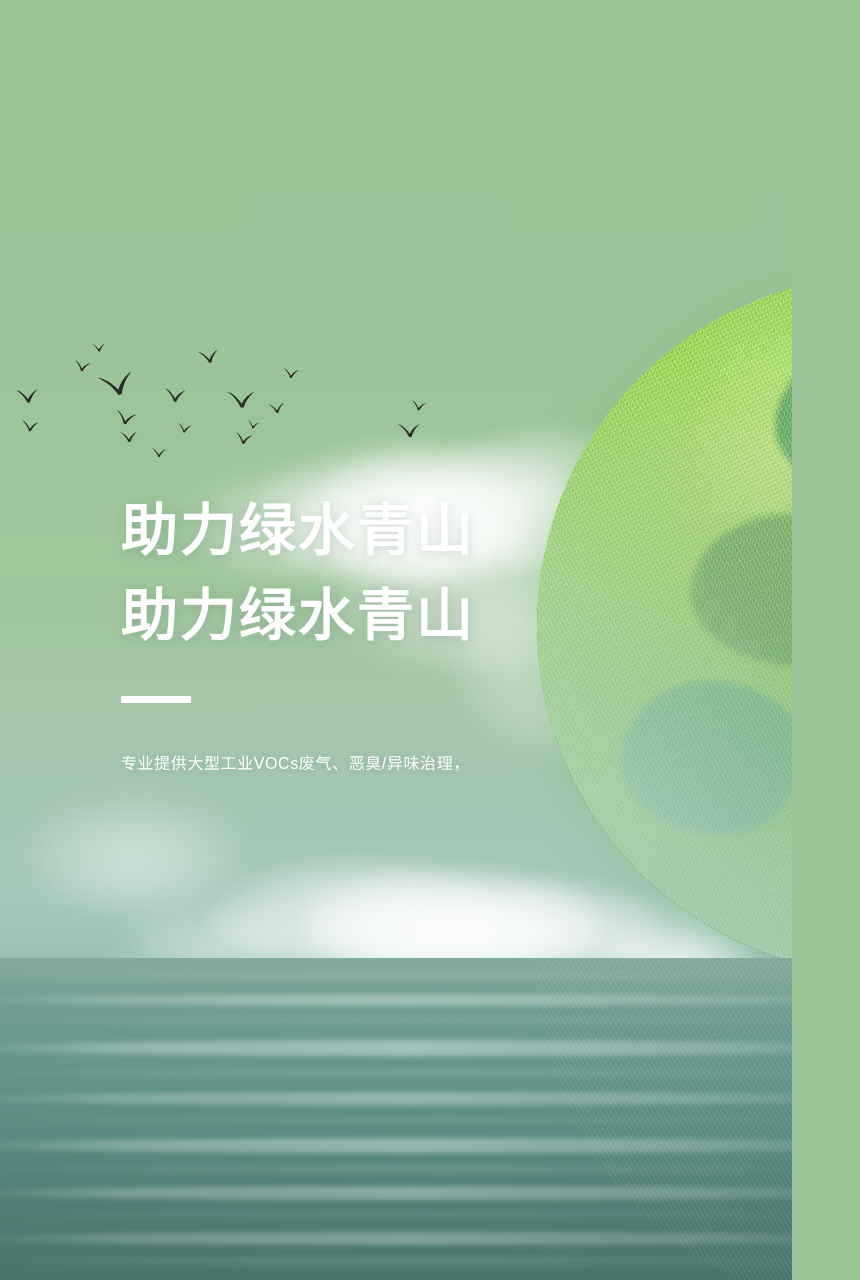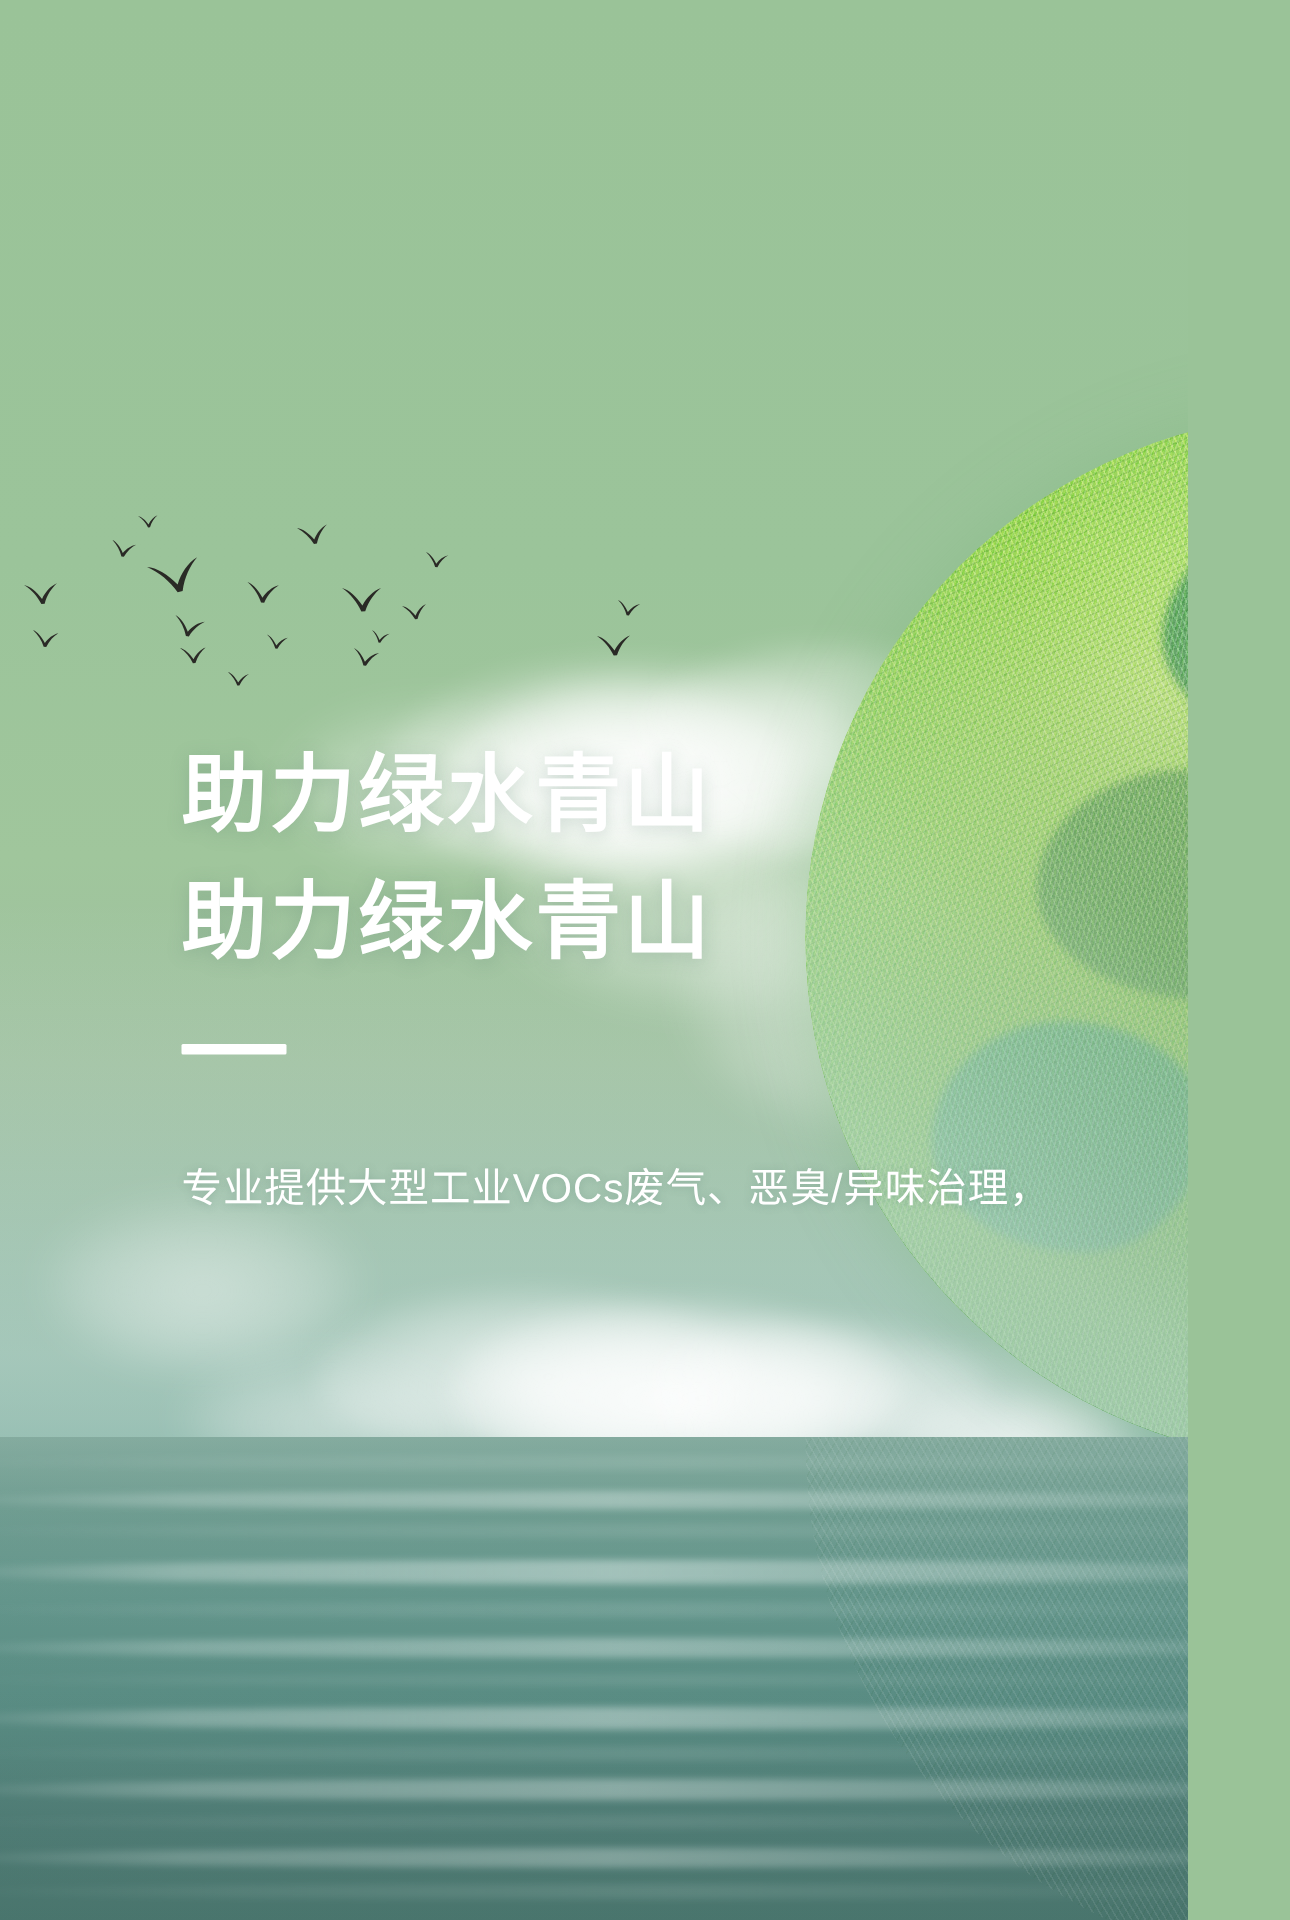--- a/index.html
+++ b/index.html
@@ -214,23 +214,23 @@
     text-shadow:0 2px 12px rgba(90,130,110,0.28);
     white-space:nowrap;
   }
   .divider{
     width:70px; height:7px;
     background:#ffffff;
     margin-top:38px;
     border-radius:1px;
   }
   .subcopy{
-    margin-top:68px;
+    margin-top:40px;
     color:#ffffff;
-    font-size:27px;
+    font-size:16px;
     font-weight:normal;
     line-height:42px;
     letter-spacing:.6px;
     text-shadow:0 1px 6px rgba(80,120,105,0.30);
     white-space:nowrap;
   }
 </style>
 </head>
 <body>
 

